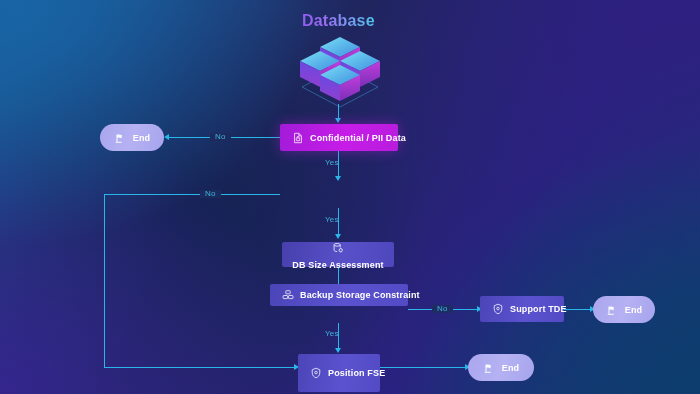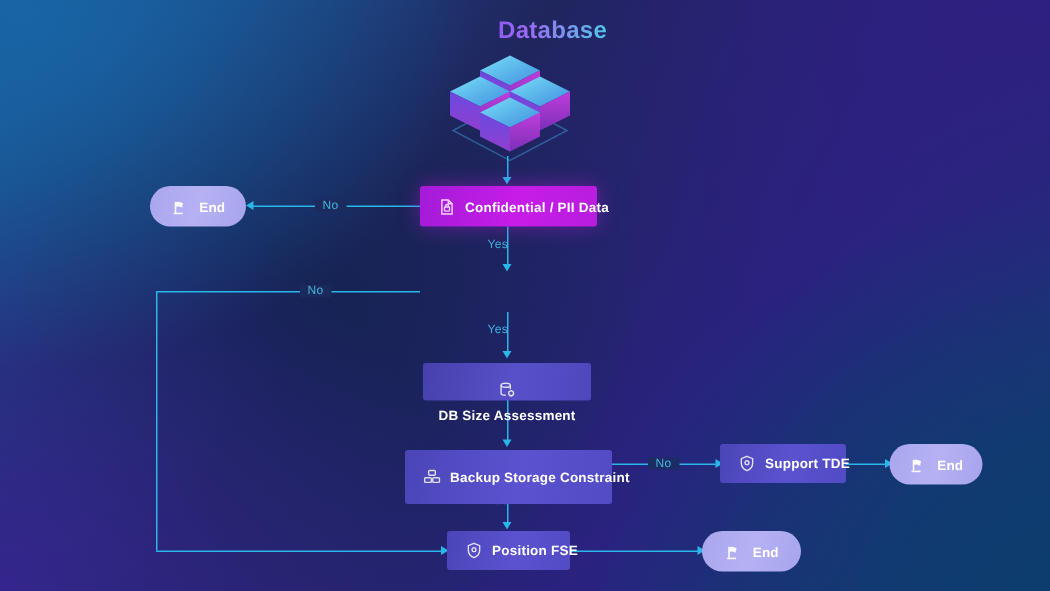--- a/index.html
+++ b/index.html
@@ -63,21 +63,21 @@
     padding: 0 5px;
     background: transparent;
   }
 
   
   .node {
     position: absolute;
     display: flex;
     align-items: center;
     gap: 6px;
-    padding: 12px 12px;
+    padding: 0 12px;
     box-sizing: border-box;
     color: #ffffff;
     font-size: 9px;
     font-weight: bold;
     letter-spacing: .15px;
     white-space: nowrap;
   }
   .node .ico {
     display: inline-flex;
     align-items: center;
@@ -130,21 +130,21 @@
     top: 33px;
     width: 92px;
     height: 78px;
   }
 </style>
 </head>
 <body>
 
 <div id="canvas">
 
-  <div id="title" style="left:302px; top:12px;margin-left:30px;">Database</div>
+  <div id="title" style="left:302px; top:12px;">Database</div>
 
   <div id="db-icon">
     <svg viewBox="0 0 92 78" width="92" height="78">
       <defs>
         <linearGradient id="topG" x1="0" y1="0" x2="1" y2="1">
           <stop offset="0%" stop-color="#79e0f5"></stop>
             <stop offset="100%" stop-color="#3e8de0"></stop>
         </linearGradient>
         <linearGradient id="leftG" x1="0" y1="0" x2="0" y2="1">
           <stop offset="0%" stop-color="#6b49e0"></stop>
@@ -252,21 +252,21 @@
         <ellipse cx="6" cy="3.3" rx="3.6" ry="1.6"></ellipse>
         <path d="M2.4 3.3v6.2c0 .9 1.6 1.6 3.6 1.6"></path>
         <path d="M9.6 3.3v3.1"></path>
         <circle cx="10.2" cy="9.6" r="1.9"></circle>
           <path d="M10.2 7.2v.6M10.2 11.4v.6"></path>
       </svg>
     </span>
     <span>DB Size Assessment</span>
   </div>
 
-  <div class="node rect violet" style="left:270px; top:300px; width:138px; height:36px;">
+  <div class="node rect violet" style="left:270px; top:284px; width:138px; height:22px;">
     <span class="ico">
       <svg viewBox="0 0 14 14" width="12" height="12" fill="none" stroke="#ffffff" stroke-width="1.1">
         <rect x="4.4" y="2" width="5.2" height="3.6" rx=".7"></rect>
         <rect x="1.3" y="7.6" width="5.2" height="3.6" rx=".7"></rect>
         <rect x="7.6" y="7.6" width="5.2" height="3.6" rx=".7"></rect>
       </svg>
     </span>
     <span>Backup Storage Constraint</span>
   </div>
 
@@ -284,21 +284,21 @@
     <span class="ico">
       <svg viewBox="0 0 14 14" width="12" height="12" fill="none" stroke="#ffffff" stroke-width="1.2">
         <path d="M3.5 11.5V3"></path>
         <path d="M3.5 3.4c2-1.2 4-.2 6 .6-.6 1.4-.9 2.4-.6 3.6-2-.8-3.8-1.6-5.4-.5z" fill="#ffffff" stroke="none"></path>
         <path d="M2 12h7"></path>
       </svg>
     </span>
     <span>End</span>
   </div>
 
-  <div class="node rect violet" style="left:298px; top:354px; width:82px; height:26px;">
+  <div class="node rect violet" style="left:298px; top:354px; width:82px; height:38px;">
     <span class="ico">
       <svg viewBox="0 0 14 14" width="12" height="12" fill="none" stroke="#ffffff" stroke-width="1.1">
         <path d="M7 1.4l4.4 1.8v3.6c0 3-1.9 4.8-4.4 5.8C4.5 11.6 2.6 9.8 2.6 6.8V3.2z"></path>
         <circle cx="7" cy="6.4" r="1.5"></circle>
       </svg>
     </span>
     <span>Position FSE</span>
   </div>
 
   <div class="node pill" style="left:468px; top:354px; width:66px; height:27px;">

